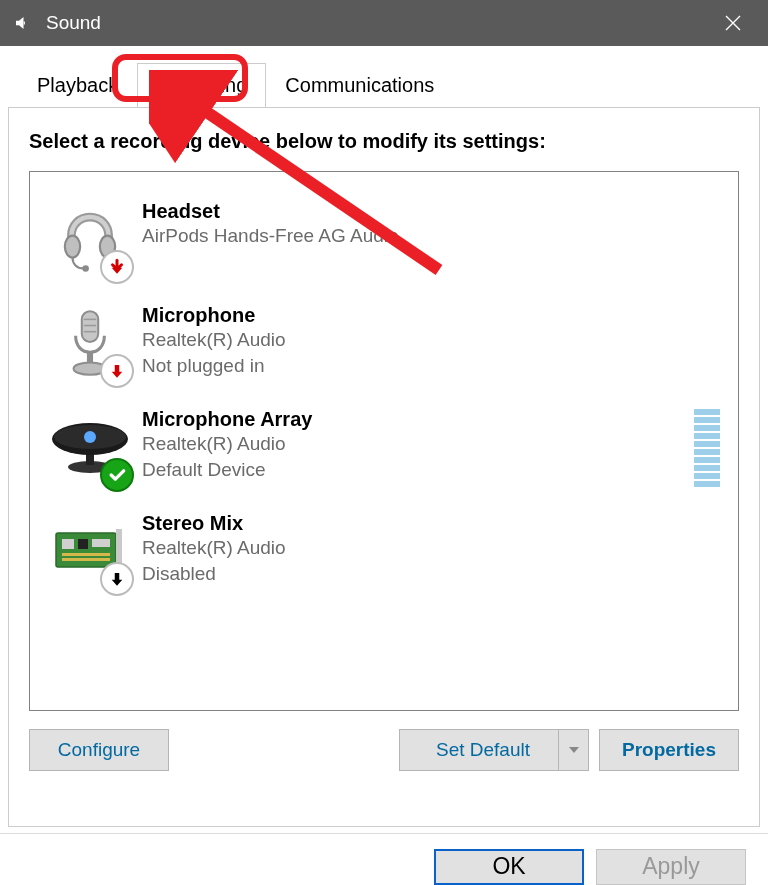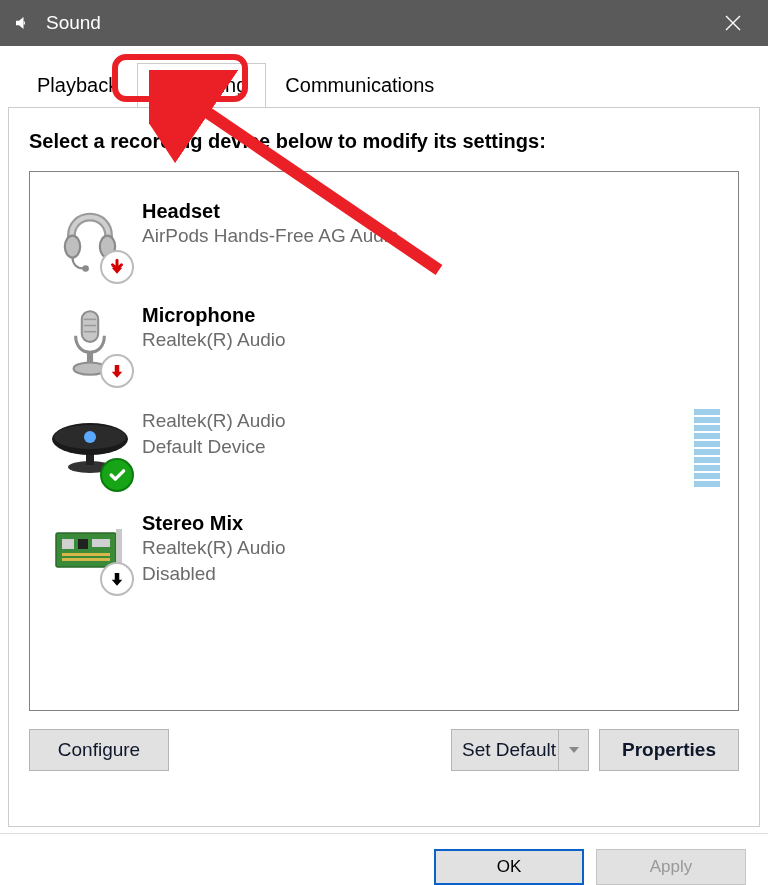--- a/index.html
+++ b/index.html
@@ -119,45 +119,45 @@
   .bottom-buttons {
     display:flex;
     margin-top: 18px;
     gap: 10px;
   }
   .btn {
     height: 42px;
     background:#e1e1e1;
     border:1px solid #b5b5b5;
     font-size: 19px;
-    color:#0f172a;
+    color:#0369a1;
     display:flex; align-items:center; justify-content:center;
     cursor: default;
   }
   .btn-configure { width: 140px; }
-  .btn-setdefault { width: 138px; margin-left:auto; position:relative; }
+  .btn-setdefault { width: 190px; margin-left:auto; position:relative; }
   .btn-setdefault .split {
     position:absolute; right:0; top:0; bottom:0; width:30px;
     border-left:1px solid #b5b5b5;
     display:flex; align-items:center; justify-content:center;
   }
   .btn-properties { width: 140px; font-weight: bold; }
   .footer {
     border-top: 1px solid #ddd;
     height: 66px;
     display:flex; align-items:center; justify-content:flex-end;
     gap: 12px;
     padding-right: 22px;
     margin-top: 6px;
   }
   .fbtn {
     width: 150px; height: 36px;
     background:#e1e1e1;
     border:1px solid #9a9a9a;
-    font-size: 17px;
+    font-size: 23px;
     display:flex; align-items:center; justify-content:center;
     cursor:pointer;
   }
   .fbtn.ok { border:2px solid #0a61c9; }
   .fbtn.apply { color:#999; border-color:#c5c5c5; cursor:default; }
   .annotation-arrow {
     position:absolute;
     pointer-events:none;
     z-index: 50;
   }
@@ -230,39 +230,41 @@
           </svg>
           <span class="overlay-badge arrow-red">
             <svg width="18" height="18" viewBox="0 0 24 24">
                 <path d="M12 21l-7-8h4V4h6v9h4z" fill="#d40000"></path>
               </svg>
           </span>
         </div>
         <div class="dev-info">
           <div class="dev-name">Microphone</div>
           <div class="dev-sub">Realtek(R) Audio</div>
+          <div class="dev-sub">Not plugged in</div>
         </div>
       </div>
 
       <div class="device">
         <div class="dev-icon">
           <svg width="88" height="66" viewBox="0 0 88 66">
             <ellipse cx="44" cy="52" rx="22" ry="6" fill="#333"></ellipse>
             <rect x="40" y="38" width="8" height="12" fill="#222"></rect>
             <ellipse cx="44" cy="24" rx="38" ry="16" fill="#1a1a1a"></ellipse>
             <ellipse cx="44" cy="22" rx="36" ry="12" fill="#2b2b2b"></ellipse>
             <circle cx="44" cy="22" r="6" fill="#5aa8ff"></circle>
           </svg>
           <span class="overlay-badge check-green">
             <svg width="20" height="20" viewBox="0 0 24 24">
                 <path d="M5 12l5 5L20 7" stroke="#fff" stroke-width="4" fill="none" stroke-linecap="round" stroke-linejoin="round"></path>
               </svg>
           </span>
         </div>
         <div class="dev-info">
+          <div class="dev-name">Microphone Array</div>
           <div class="dev-sub">Realtek(R) Audio</div>
           <div class="dev-sub">Default Device</div>
         </div>
         <div class="level-meter">
           <span></span>
             <span></span>
             <span></span>
             <span></span>
             <span></span>
           <span></span>

